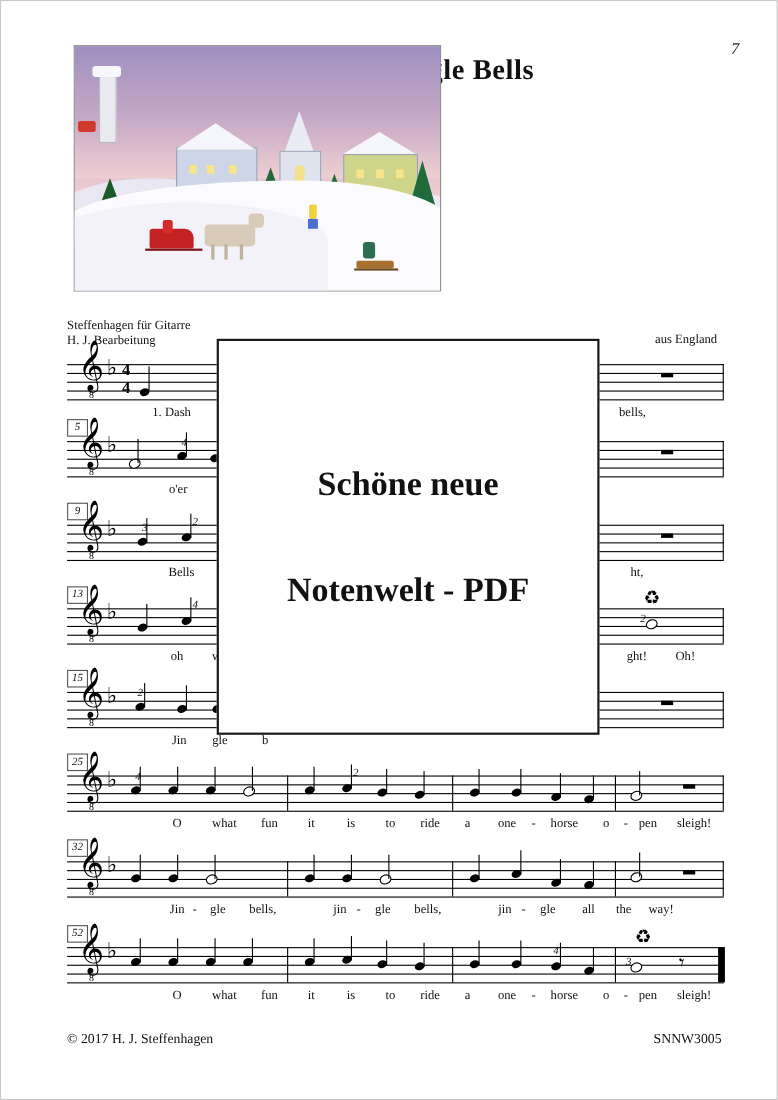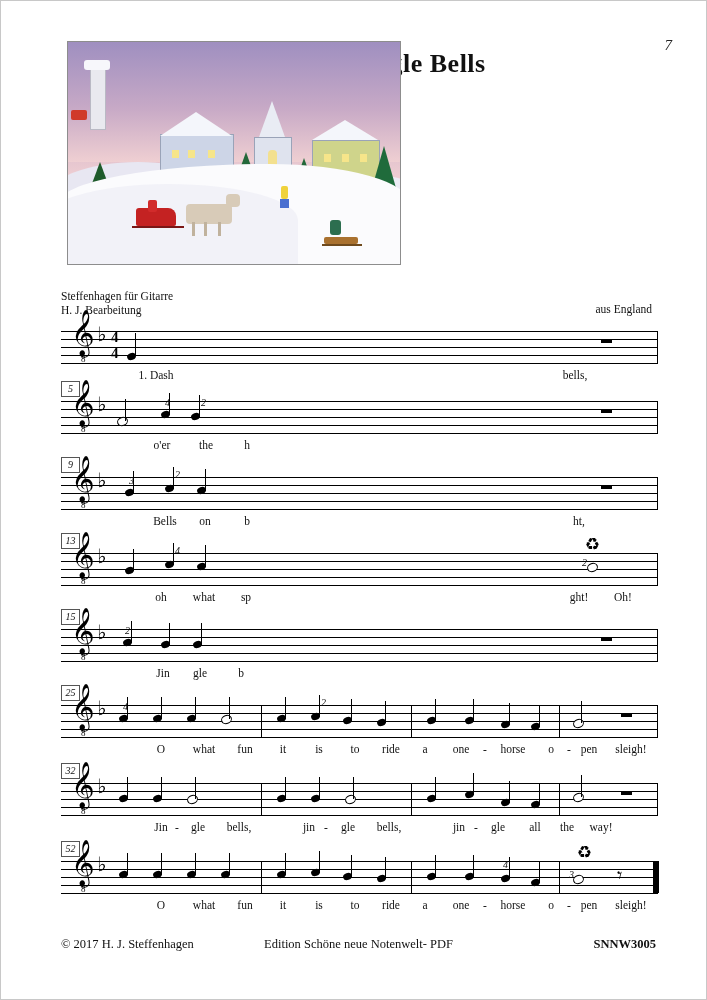--- a/index.html
+++ b/index.html
@@ -284,21 +284,21 @@
     left: 60px;
     right: 50px;
     bottom: 36px;
     height: 26px;
     border-top: 0;
     font-size: 12.5px;
     color: #111;
   }
   .footer .left { position: absolute; left: 0; top: 0; }
   .footer .center { position: absolute; left: 50%; top: 0; transform: translateX(-50%); }
-  .footer .right { position: absolute; right: 0; top: 0; font-weight: bold; text-align: center; }
+  .footer .right { position: absolute; right: 0; top: 0; font-weight: normal; text-align: center; }
 </style>
 </head>
 <body>
 
 <div class="page">
 
   <div class="page-number">7</div>
 
   <div class="title">Jingle Bells</div>
 
@@ -667,20 +667,22 @@
     <div class="lyric" style="left:364px;">a</div>
     <div class="lyric" style="left:400px;">one</div>
     <div class="lyric" style="left:424px;">-</div>
     <div class="lyric" style="left:452px;">horse</div>
     <div class="lyric" style="left:490px;">o</div>
     <div class="lyric" style="left:508px;">-</div>
     <div class="lyric" style="left:528px;">pen</div>
     <div class="lyric" style="left:570px;">sleigh!</div>
   </div>
 
+  <div class="watermark">
+    <span><span>Schöne neue</span><br><span>Notenwelt - PDF</span></span>
+  </div>
 
   <div class="footer">
     <div class="left">© 2017 H. J. Steffenhagen</div>
-    <div class="center">Edition Schöne neue Notenwelt- PDF</div>
     <div class="right">SNNW3005</div>
   </div>
 
 </div>
 
 </body></html>

